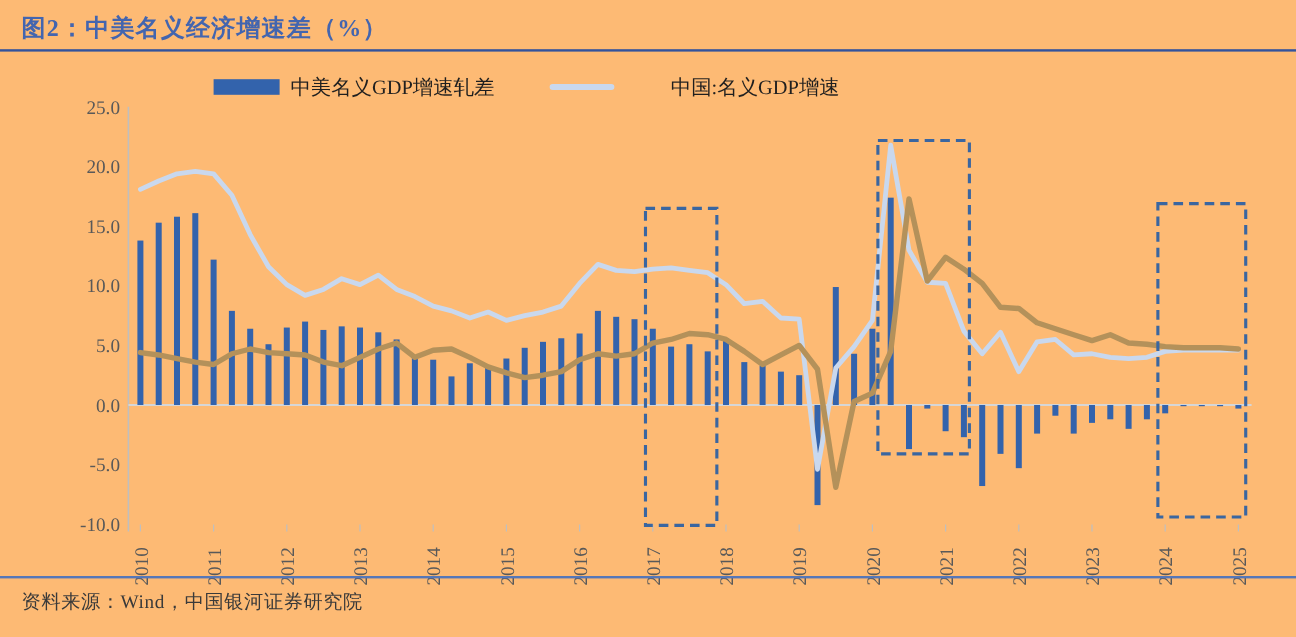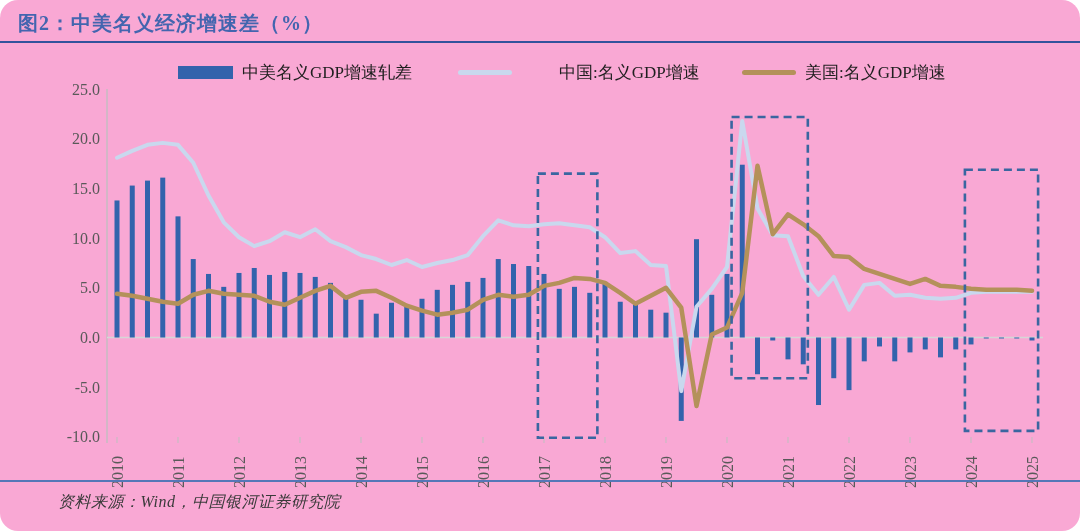--- a/index.html
+++ b/index.html
@@ -1,54 +1,50 @@
 <!DOCTYPE html>
 <html><head>
 <meta charset="utf-8">
 <style>
   html,body{margin:0;padding:0;background:#ffffff;}
-  .page{position:relative;width:1080px;height:531px;background:#f9a8d4;overflow:hidden;
-        font-family:"Liberation Serif","DejaVu Serif",serif;border-radius:18px;}
+  .page{position:relative;width:1080px;height:531px;background:#fdba74;overflow:hidden;
+        font-family:"Liberation Serif","DejaVu Serif",serif;}
   .fig-title{position:absolute;left:18px;top:10px;font-size:20px;font-weight:600;
              color:#4365AF;letter-spacing:1px;}
   .title-rule{position:absolute;left:0;top:41px;width:1080px;height:2px;background:#33539C;}
   .legend{position:absolute;left:0;top:61px;width:1080px;height:24px;}
   .legend-item{position:absolute;top:0;height:22px;display:flex;align-items:center;}
   .legend-item.li-0{left:178px;}
   .legend-item.li-1{left:458px;gap:38px;}
   .legend-item.li-2{left:742px;}
   .swatch-bar{width:55px;height:13px;margin-right:9px;}
   .swatch-line{width:54px;height:5px;border-radius:3px;margin-right:9px;}
   .legend-label{font-size:17px;color:#1F1F1F;white-space:nowrap;}
   .chart-wrap{position:absolute;left:0;top:0;width:1080px;height:531px;margin-top:16px;}
   .bottom-rule{position:absolute;left:0;top:480px;width:1080px;height:2px;background:#5577B8;}
-  .source-note{position:absolute;left:18px;top:492px;font-size:16px;font-style:italic;
-               color:#3A3A3A;letter-spacing:0.5px;margin-left:40px;}
+  .source-note{position:absolute;left:18px;top:492px;font-size:16px;
+               color:#3A3A3A;letter-spacing:0.5px;}
   svg text{font-family:"Liberation Serif","DejaVu Serif",serif;}
 </style>
 </head>
 <body>
 
 <div class="page">
 
   <div class="fig-title">图2：中美名义经济增速差（%）</div>
   <div class="title-rule"></div>
 
   <div class="legend">
     <div class="legend-item li-0">
       <span class="swatch-bar" style="background: rgb(51, 99, 172);"></span>
       <span class="legend-label">中美名义GDP增速轧差</span>
     </div>
     <div class="legend-item li-1">
       <span class="swatch-line" style="background: rgb(201, 216, 238);"></span>
       <span class="legend-label">中国:名义GDP增速</span>
-    </div>
-    <div class="legend-item li-2">
-      <span class="swatch-line" style="background: rgb(180, 145, 90);"></span>
-      <span class="legend-label">美国:名义GDP增速</span>
     </div>
   </div>
 
   <div class="chart-wrap">
     <svg id="chart-svg" width="1080" height="531" viewBox="0 0 1080 531">
         <line x1="107" y1="73" x2="107" y2="427" stroke="#BFBFBF" stroke-width="1.3"></line>
         <line x1="107" y1="321.5" x2="1043" y2="321.5" stroke="#D6D6D6" stroke-width="1.5"></line>
         <line x1="117" y1="421" x2="117" y2="427" stroke="#BFBFBF" stroke-width="1"></line>
         <line x1="178" y1="421" x2="178" y2="427" stroke="#BFBFBF" stroke-width="1"></line>
         <line x1="239" y1="421" x2="239" y2="427" stroke="#BFBFBF" stroke-width="1"></line>

